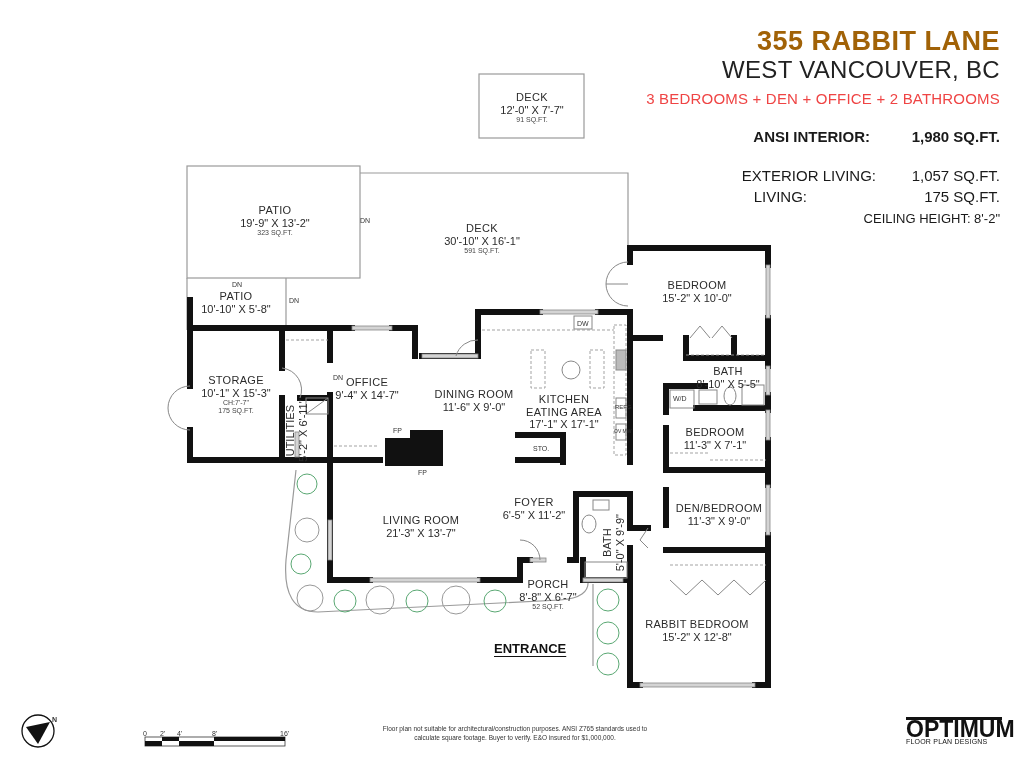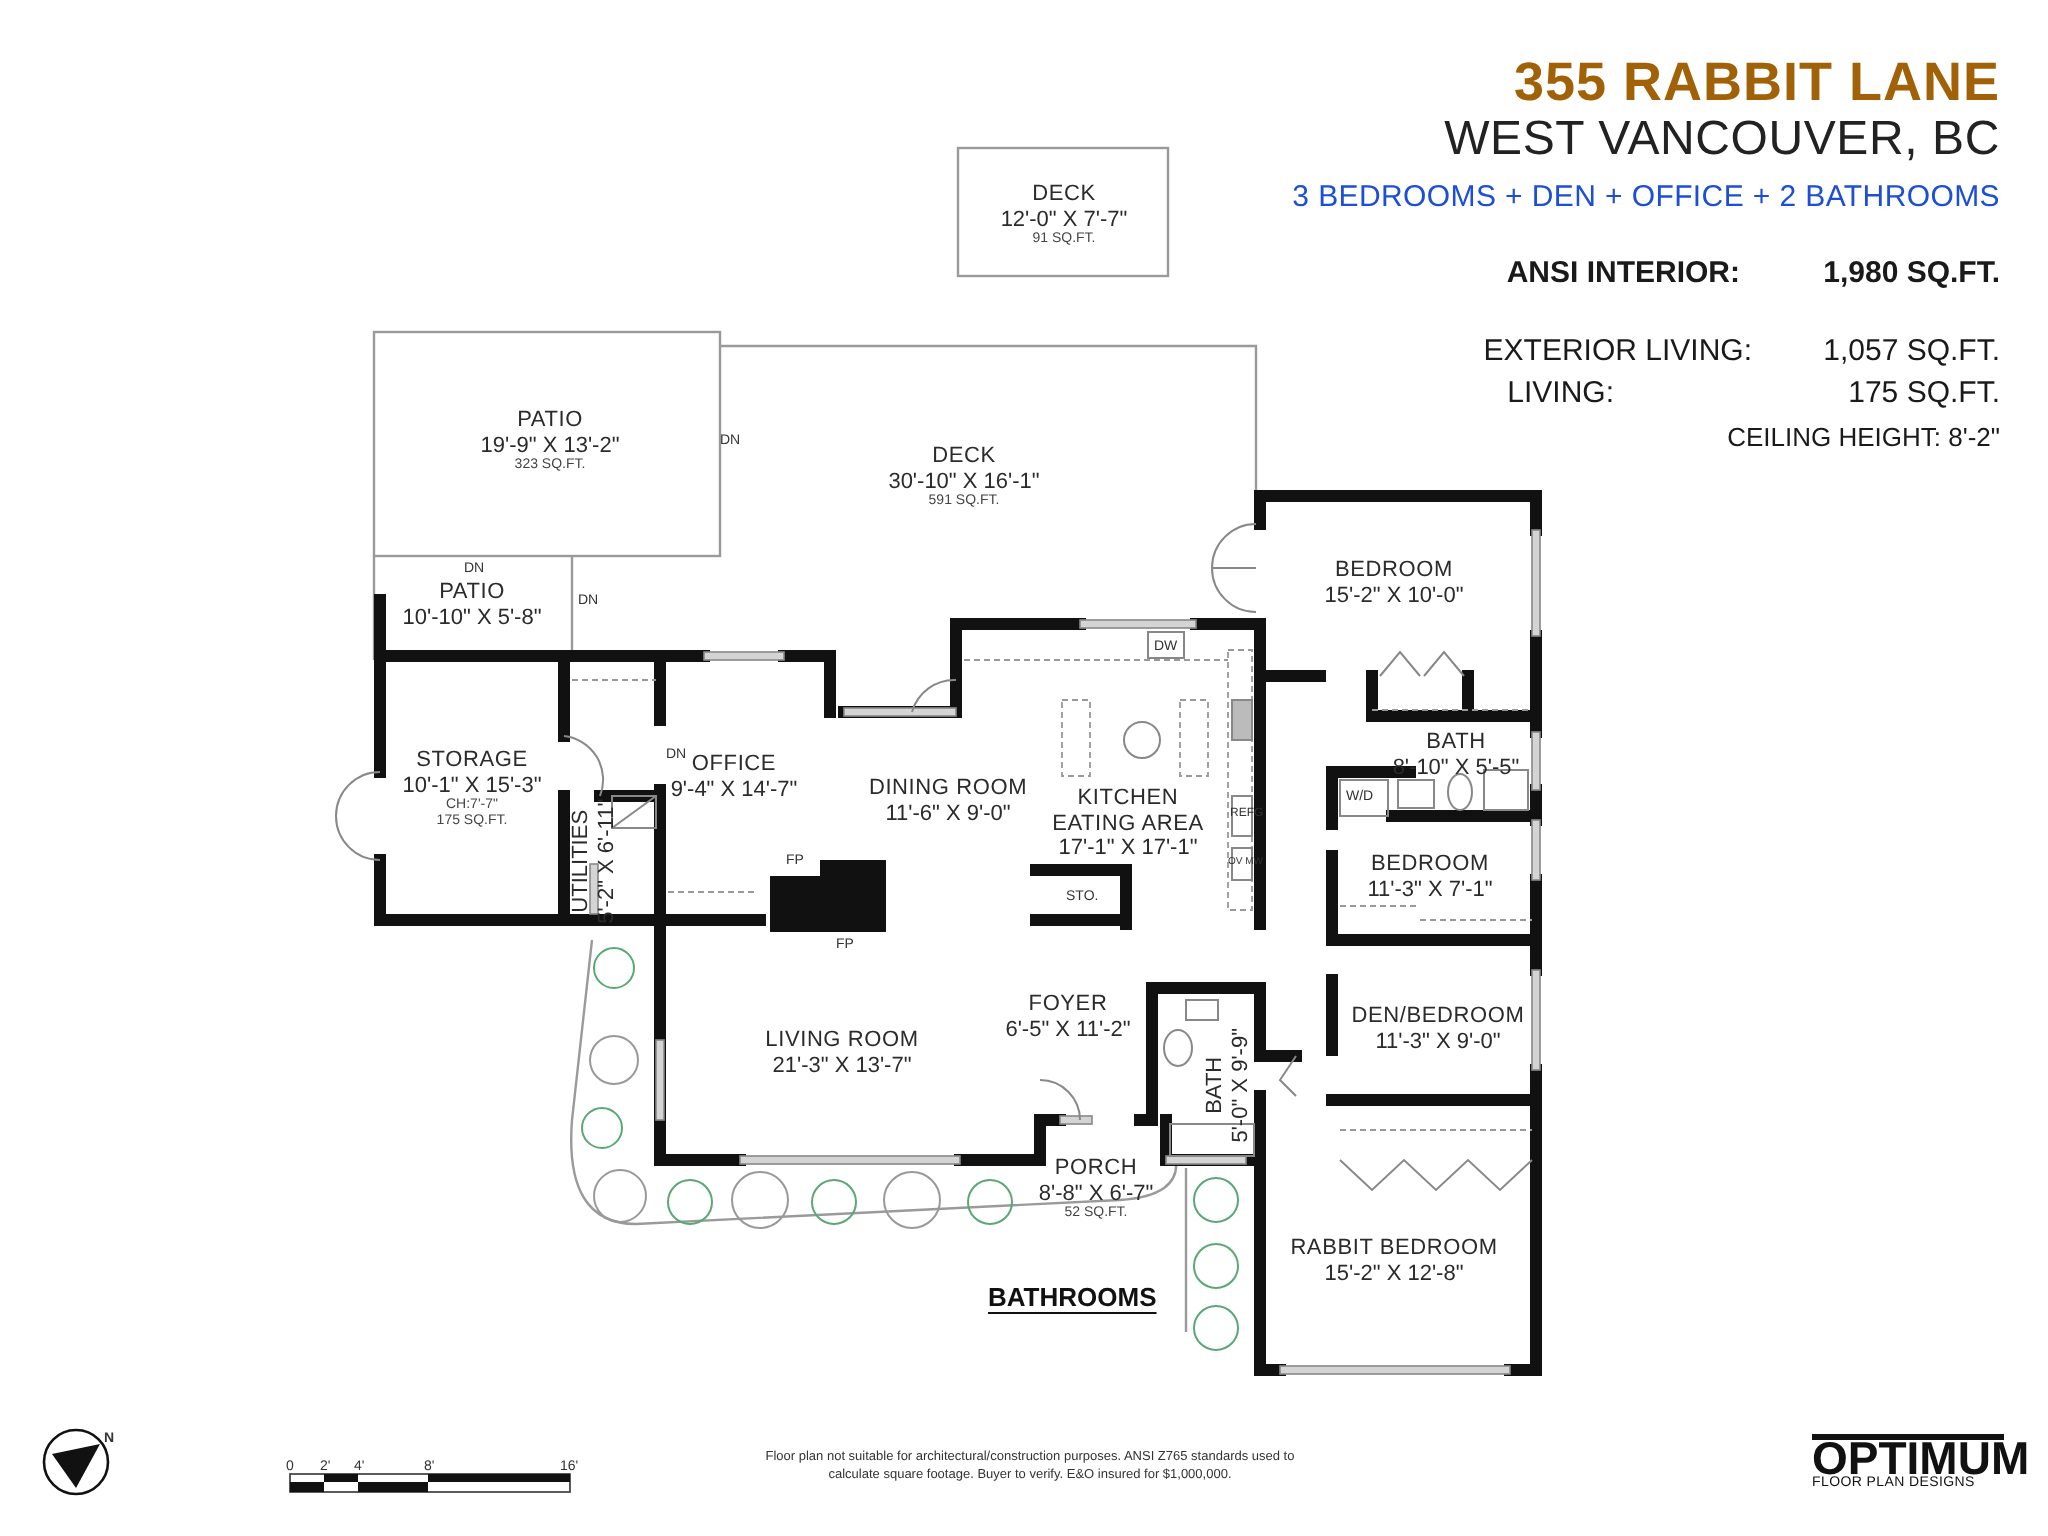--- a/index.html
+++ b/index.html
@@ -1,21 +1,21 @@
 <!DOCTYPE html>
 <html><head>
 <meta charset="utf-8">
 <style>
   html, body { margin:0; padding:0; background:#ffffff; }
   body { width:1024px; height:768px; position:relative; overflow:hidden; font-family:"DejaVu Sans", sans-serif; color:#1a1a1a; }
   .abs { position:absolute; }
   .title-block { right:24px; top:26px; text-align:right; }
   .addr { font-family:"Liberation Sans", sans-serif; font-weight:bold; font-size:27px; letter-spacing:0.5px; color:#a16207; line-height:30px; }
   .city { font-family:"Liberation Sans", sans-serif; font-size:24px; color:#222; line-height:28px; letter-spacing:0.3px; }
-  .summary { font-family:"Liberation Sans", sans-serif; font-size:15px; color:#1d4ed8; margin-top:6px; letter-spacing:0.2px; }
+  .summary { font-family:"Liberation Sans", sans-serif; font-size:15px; color:#ef4444; margin-top:6px; letter-spacing:0.2px; }
   .stats { right:24px; top:126px; font-family:"Liberation Sans", sans-serif; }
   .stat-row { position:absolute; right:0; white-space:nowrap; font-size:15px; }
   .stat-row .k { position:absolute; right:130px; text-align:left; }
   .stat-row .v { position:absolute; right:0; text-align:right; }
   .bold { font-weight:bold; }
   .ceiling { position:absolute; right:0; font-size:13px; white-space:nowrap; }
   svg.plan { position:absolute; left:0; top:0; }
   .lbl { position:absolute; transform:translate(-50%, 0); text-align:center; font-family:"Liberation Sans", sans-serif; color:#2b2b2b; white-space:nowrap; line-height:1.15; }
   .lbl .n { font-size:11px; letter-spacing:0.3px; }
   .lbl .d { font-size:11px; }
@@ -311,21 +311,21 @@
 <span class="tiny" style="left:289px;top:297px;">DN</span>
 <span class="tiny" style="left:333px;top:374px;">DN</span>
 <span class="tiny" style="left:393px;top:427px;">FP</span>
 <span class="tiny" style="left:418px;top:469px;">FP</span>
 <span class="tiny" style="left:577px;top:320px;">DW</span>
 <span class="tiny" style="left:615px;top:404px;font-size:6px;">REFG</span>
 <span class="tiny" style="left:614px;top:428px;font-size:5px;">OV MW</span>
 <span class="tiny" style="left:673px;top:395px;">W/D</span>
 <span class="tiny" style="left:533px;top:445px;">STO.</span>
 
-<div class="entrance">BATHROOMS</div>
+<div class="entrance">ENTRANCE</div>
 
 <span class="scale-lbl" style="left:143px;">0</span>
 <span class="scale-lbl" style="left:160px;">2'</span>
 <span class="scale-lbl" style="left:177px;">4'</span>
 <span class="scale-lbl" style="left:212px;">8'</span>
 <span class="scale-lbl" style="left:280px;">16'</span>
 <span class="tiny" style="left:52px;top:716px;font-weight:bold;">N</span>
 
 <div class="disclaimer">Floor plan not suitable for architectural/construction purposes. ANSI Z765 standards used to calculate square footage. Buyer to verify.  E&amp;O insured for $1,000,000.</div>
 

